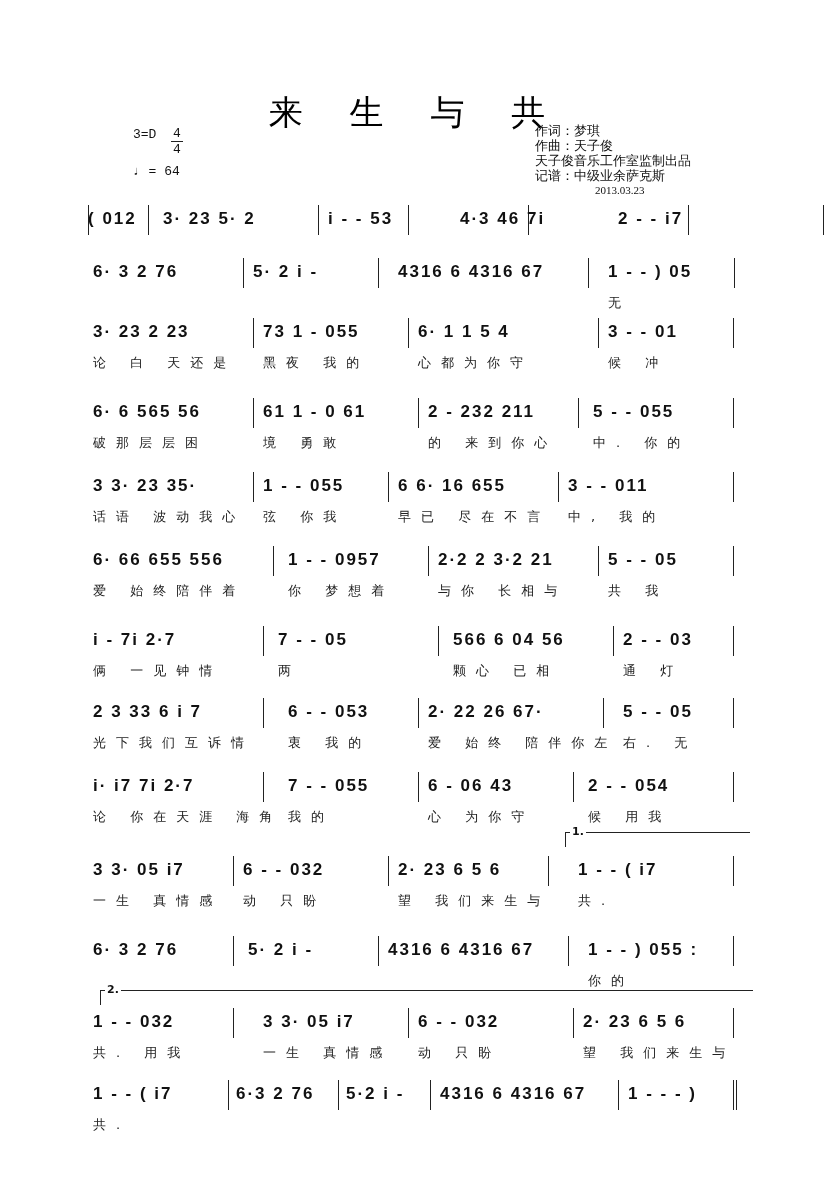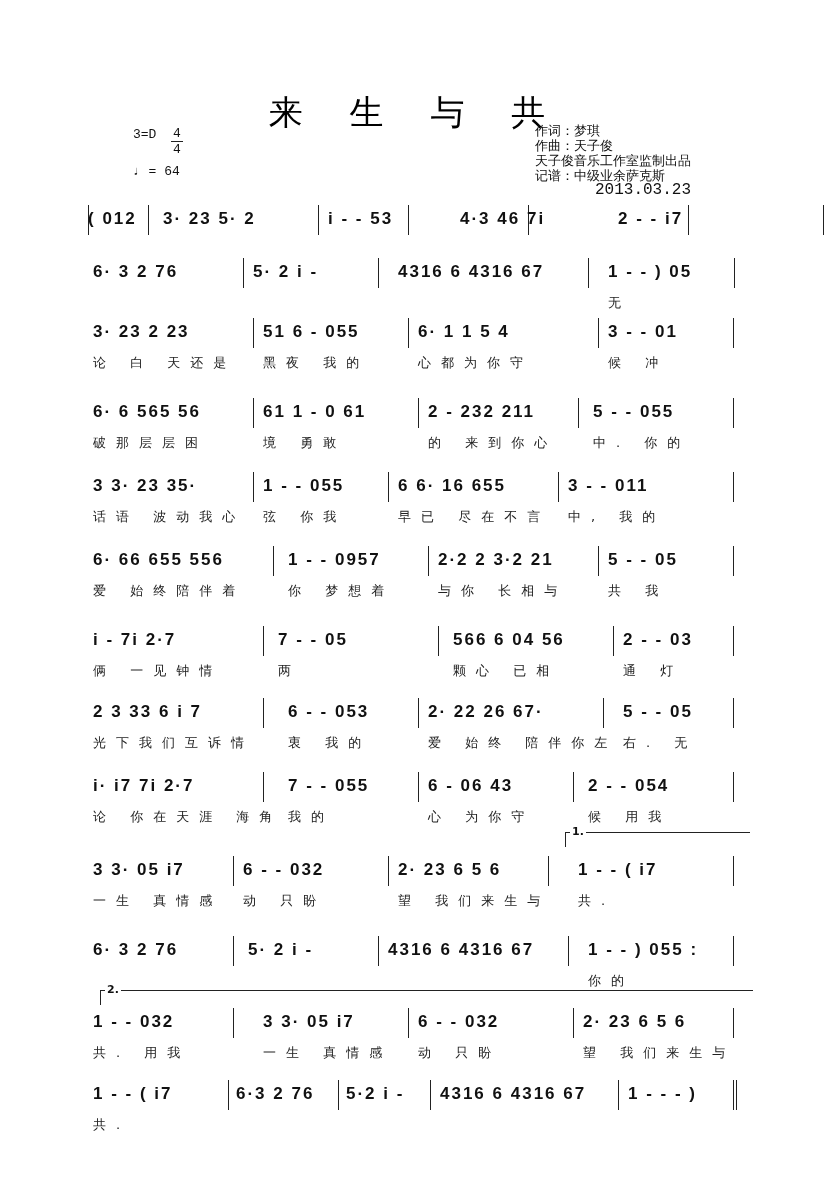--- a/index.html
+++ b/index.html
@@ -4,21 +4,21 @@
 <style>
   html,body{margin:0;padding:0;background:#fff;}
   body{width:832px;height:1197px;position:relative;overflow:hidden;font-family:"DejaVu Sans","Liberation Sans",sans-serif;color:#111;}
   .title{position:absolute;left:0;width:832px;top:90px;text-align:center;font-family:"DejaVu Serif","Liberation Serif",serif;font-size:34px;letter-spacing:18px;color:#000000;}
   .key{position:absolute;left:133px;top:128px;font-family:"Liberation Mono","DejaVu Sans Mono",monospace;font-size:13px;line-height:1;}
   .key .frac{position:absolute;left:38px;top:-2px;text-align:center;font-size:13px;}
   .key .frac div{line-height:15px;}
   .key .frac .bar{border-top:1px solid #222;width:12px;margin:0 auto;}
   .tempo{position:absolute;left:133px;top:164px;font-family:"Liberation Mono","DejaVu Sans Mono",monospace;font-size:13px;}
   .credits{position:absolute;left:535px;top:123px;font-size:13px;line-height:15px;font-family:"DejaVu Sans",sans-serif;}
-  .credits .date{padding-left:60px;font-family:Liberation Mono, monospace;font-size:16px;}
+  .credits .date{padding-left:60px;font-family:Liberation Serif, serif;font-size:11px;}
   .row{position:absolute;left:88px;width:660px;height:60px;}
   .row .barline{position:absolute;top:0;width:1px;height:30px;background:#222;}
   .measure{position:absolute;top:0;height:60px;}
   .notes{position:absolute;top:4px;left:0;white-space:nowrap;font-family:"Liberation Sans","DejaVu Sans",sans-serif;font-weight:bold;font-size:17px;letter-spacing:2px;}
   .lyrics{position:absolute;top:36px;left:0;white-space:nowrap;font-size:13px;letter-spacing:10px;color:#222;}
   .volta{position:absolute;height:14px;border-top:1px solid #222;border-left:1px solid #222;font-size:11px;font-weight:bold;padding-left:4px;line-height:0;}
   .volta span{position:relative;top:-1px;background:#fff;padding:0 2px;}
 </style>
 </head>
 <body>
@@ -98,21 +98,21 @@
     <div class="row" style="top: 318px;">
       <div class="barline" style="left: 165px;"></div>
       <div class="barline" style="left: 320px;"></div>
       <div class="barline" style="left: 510px;"></div>
       <div class="barline" style="left: 645px;"></div>
       <div class="measure" style="left: 5px;">
         <div class="notes">3·  23 2 23</div>
         <div class="lyrics">论 白 天还是</div>
       </div>
       <div class="measure" style="left: 175px;">
-        <div class="notes">51 6 - 055</div>
+        <div class="notes">73 1 - 055</div>
         <div class="lyrics">黑夜    我的</div>
       </div>
       <div class="measure" style="left: 330px;">
         <div class="notes">6· 1  1  5  4</div>
         <div class="lyrics">心都为你守</div>
       </div>
       <div class="measure" style="left: 520px;">
         <div class="notes">3 - -  01</div>
         <div class="lyrics">候     冲</div>
       </div>

